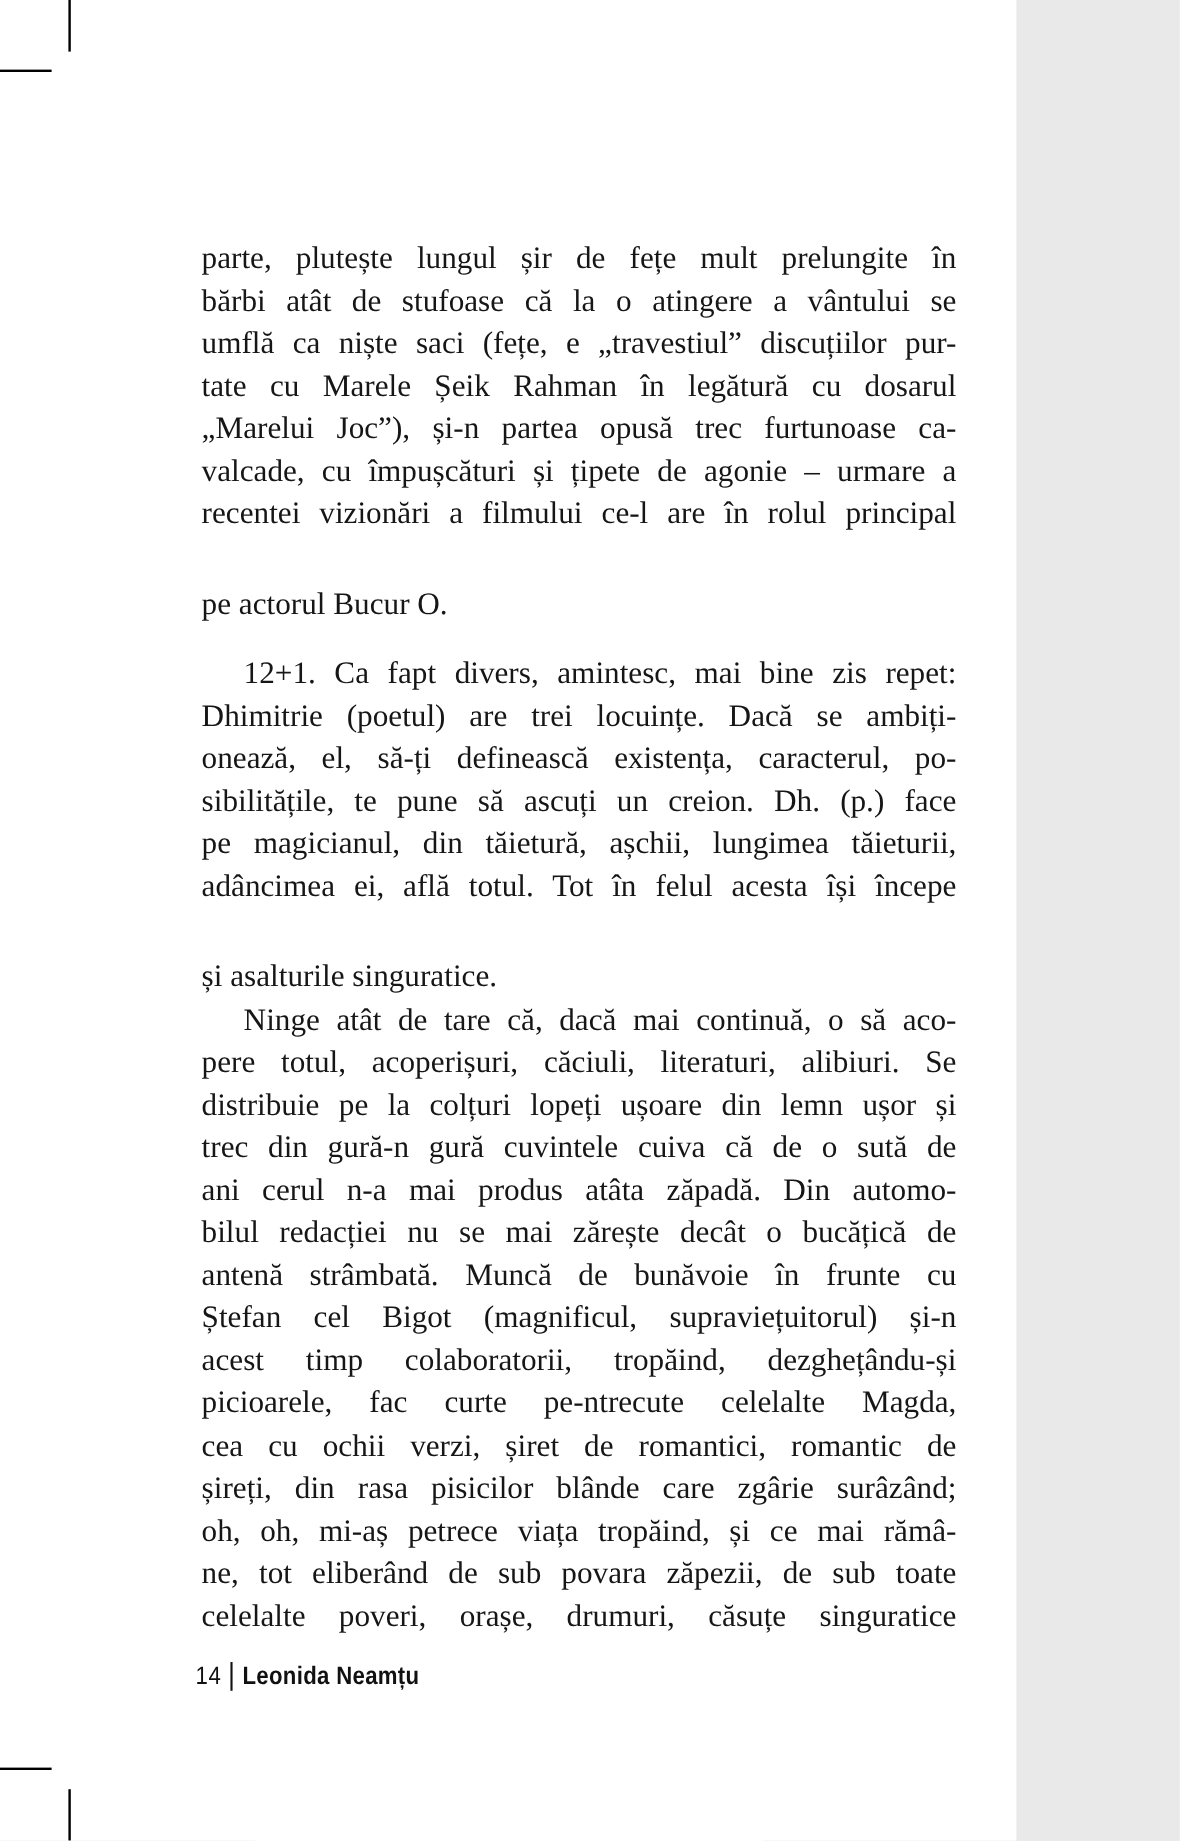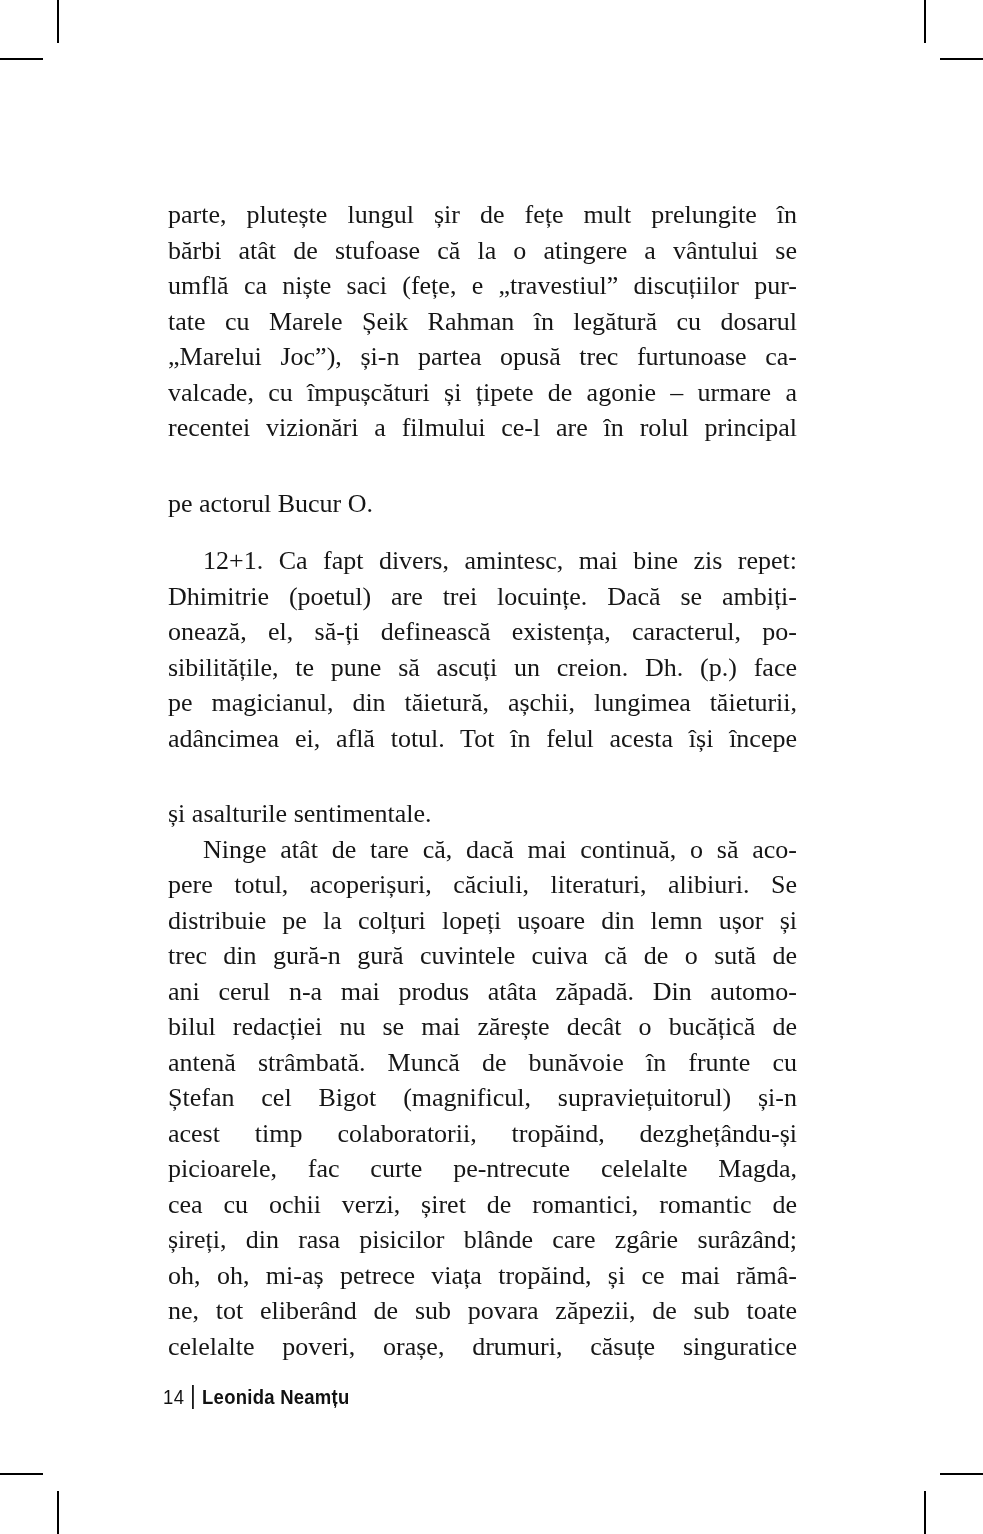--- a/index.html
+++ b/index.html
@@ -1,18 +1,18 @@
 <!DOCTYPE html>
 <html><head>
 <meta charset="utf-8">
 <style>
   html, body { margin: 0; padding: 0; background: #e9e9e9; }
   .page {
     position: relative;
-    width: 983px;
+    width: 847px;
     height: 1534px;
     background: #ffffff;
     overflow: hidden;
     font-family: "Liberation Serif", serif;
   }
   
   .mark { position: absolute; background: #000000; }
   .mark.v { width: 2px; height: 43px; }
   .mark.h { width: 43px; height: 2px; }
   .tl-v { left: 57px;  top: 0; }
@@ -102,21 +102,21 @@
 
     <div class="para-gap"></div>
 
     <div class="para indent">
       <div class="line">12+1. Ca fapt divers, amintesc, mai bine zis repet:</div>
       <div class="line">Dhimitrie (poetul) are trei locuințe. Dacă se ambiți-</div>
       <div class="line">onează, el, să-ți definească existența, caracterul, po-</div>
       <div class="line">sibilitățile, te pune să ascuți un creion. Dh. (p.) face</div>
       <div class="line">pe magicianul, din tăietură, așchii, lungimea tăieturii,</div>
       <div class="line">adâncimea ei, află totul. Tot în felul acesta își începe</div>
-      <div class="line last">și asalturile sentimentale.</div>
+      <div class="line last">și asalturile singuratice.</div>
     </div>
 
     <div class="para indent">
       <div class="line">Ninge atât de tare că, dacă mai continuă, o să aco-</div>
       <div class="line">pere totul, acoperișuri, căciuli, literaturi, alibiuri. Se</div>
       <div class="line">distribuie pe la colțuri lopeți ușoare din lemn ușor și</div>
       <div class="line">trec din gură-n gură cuvintele cuiva că de o sută de</div>
       <div class="line">ani cerul n-a mai produs atâta zăpadă. Din automo-</div>
       <div class="line">bilul redacției nu se mai zărește decât o bucățică de</div>
       <div class="line">antenă strâmbată. Muncă de bunăvoie în frunte cu</div>

